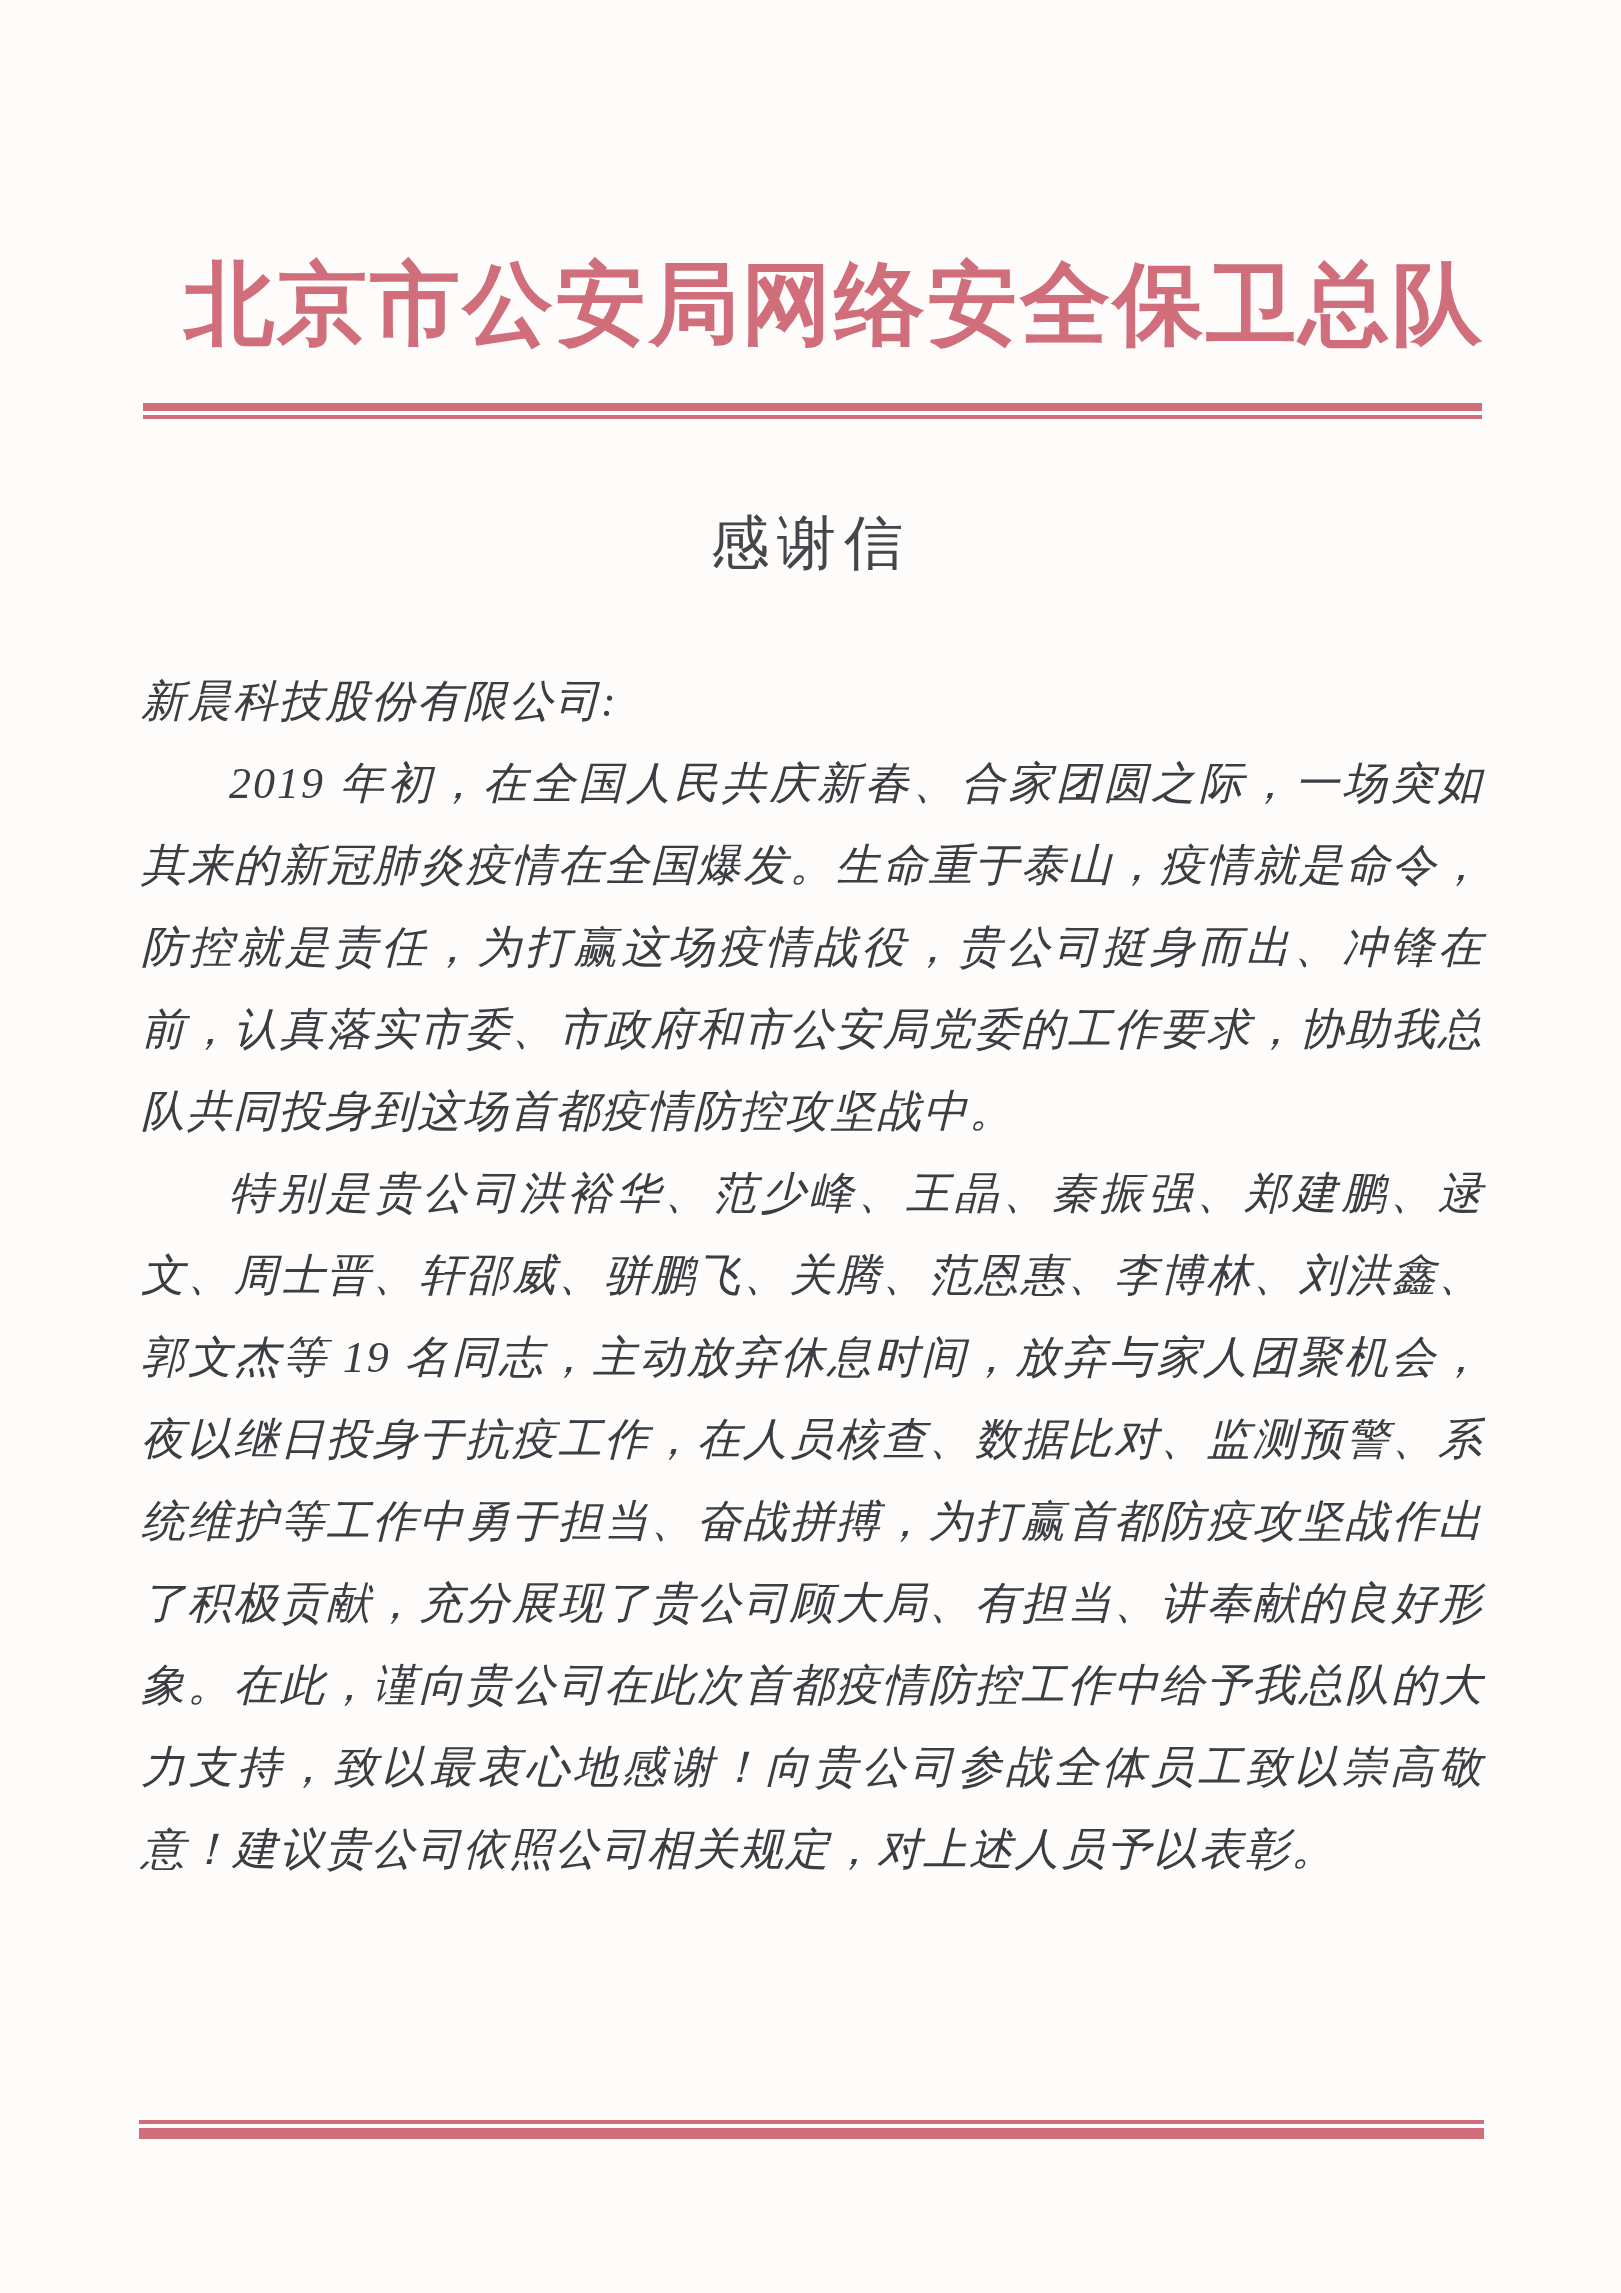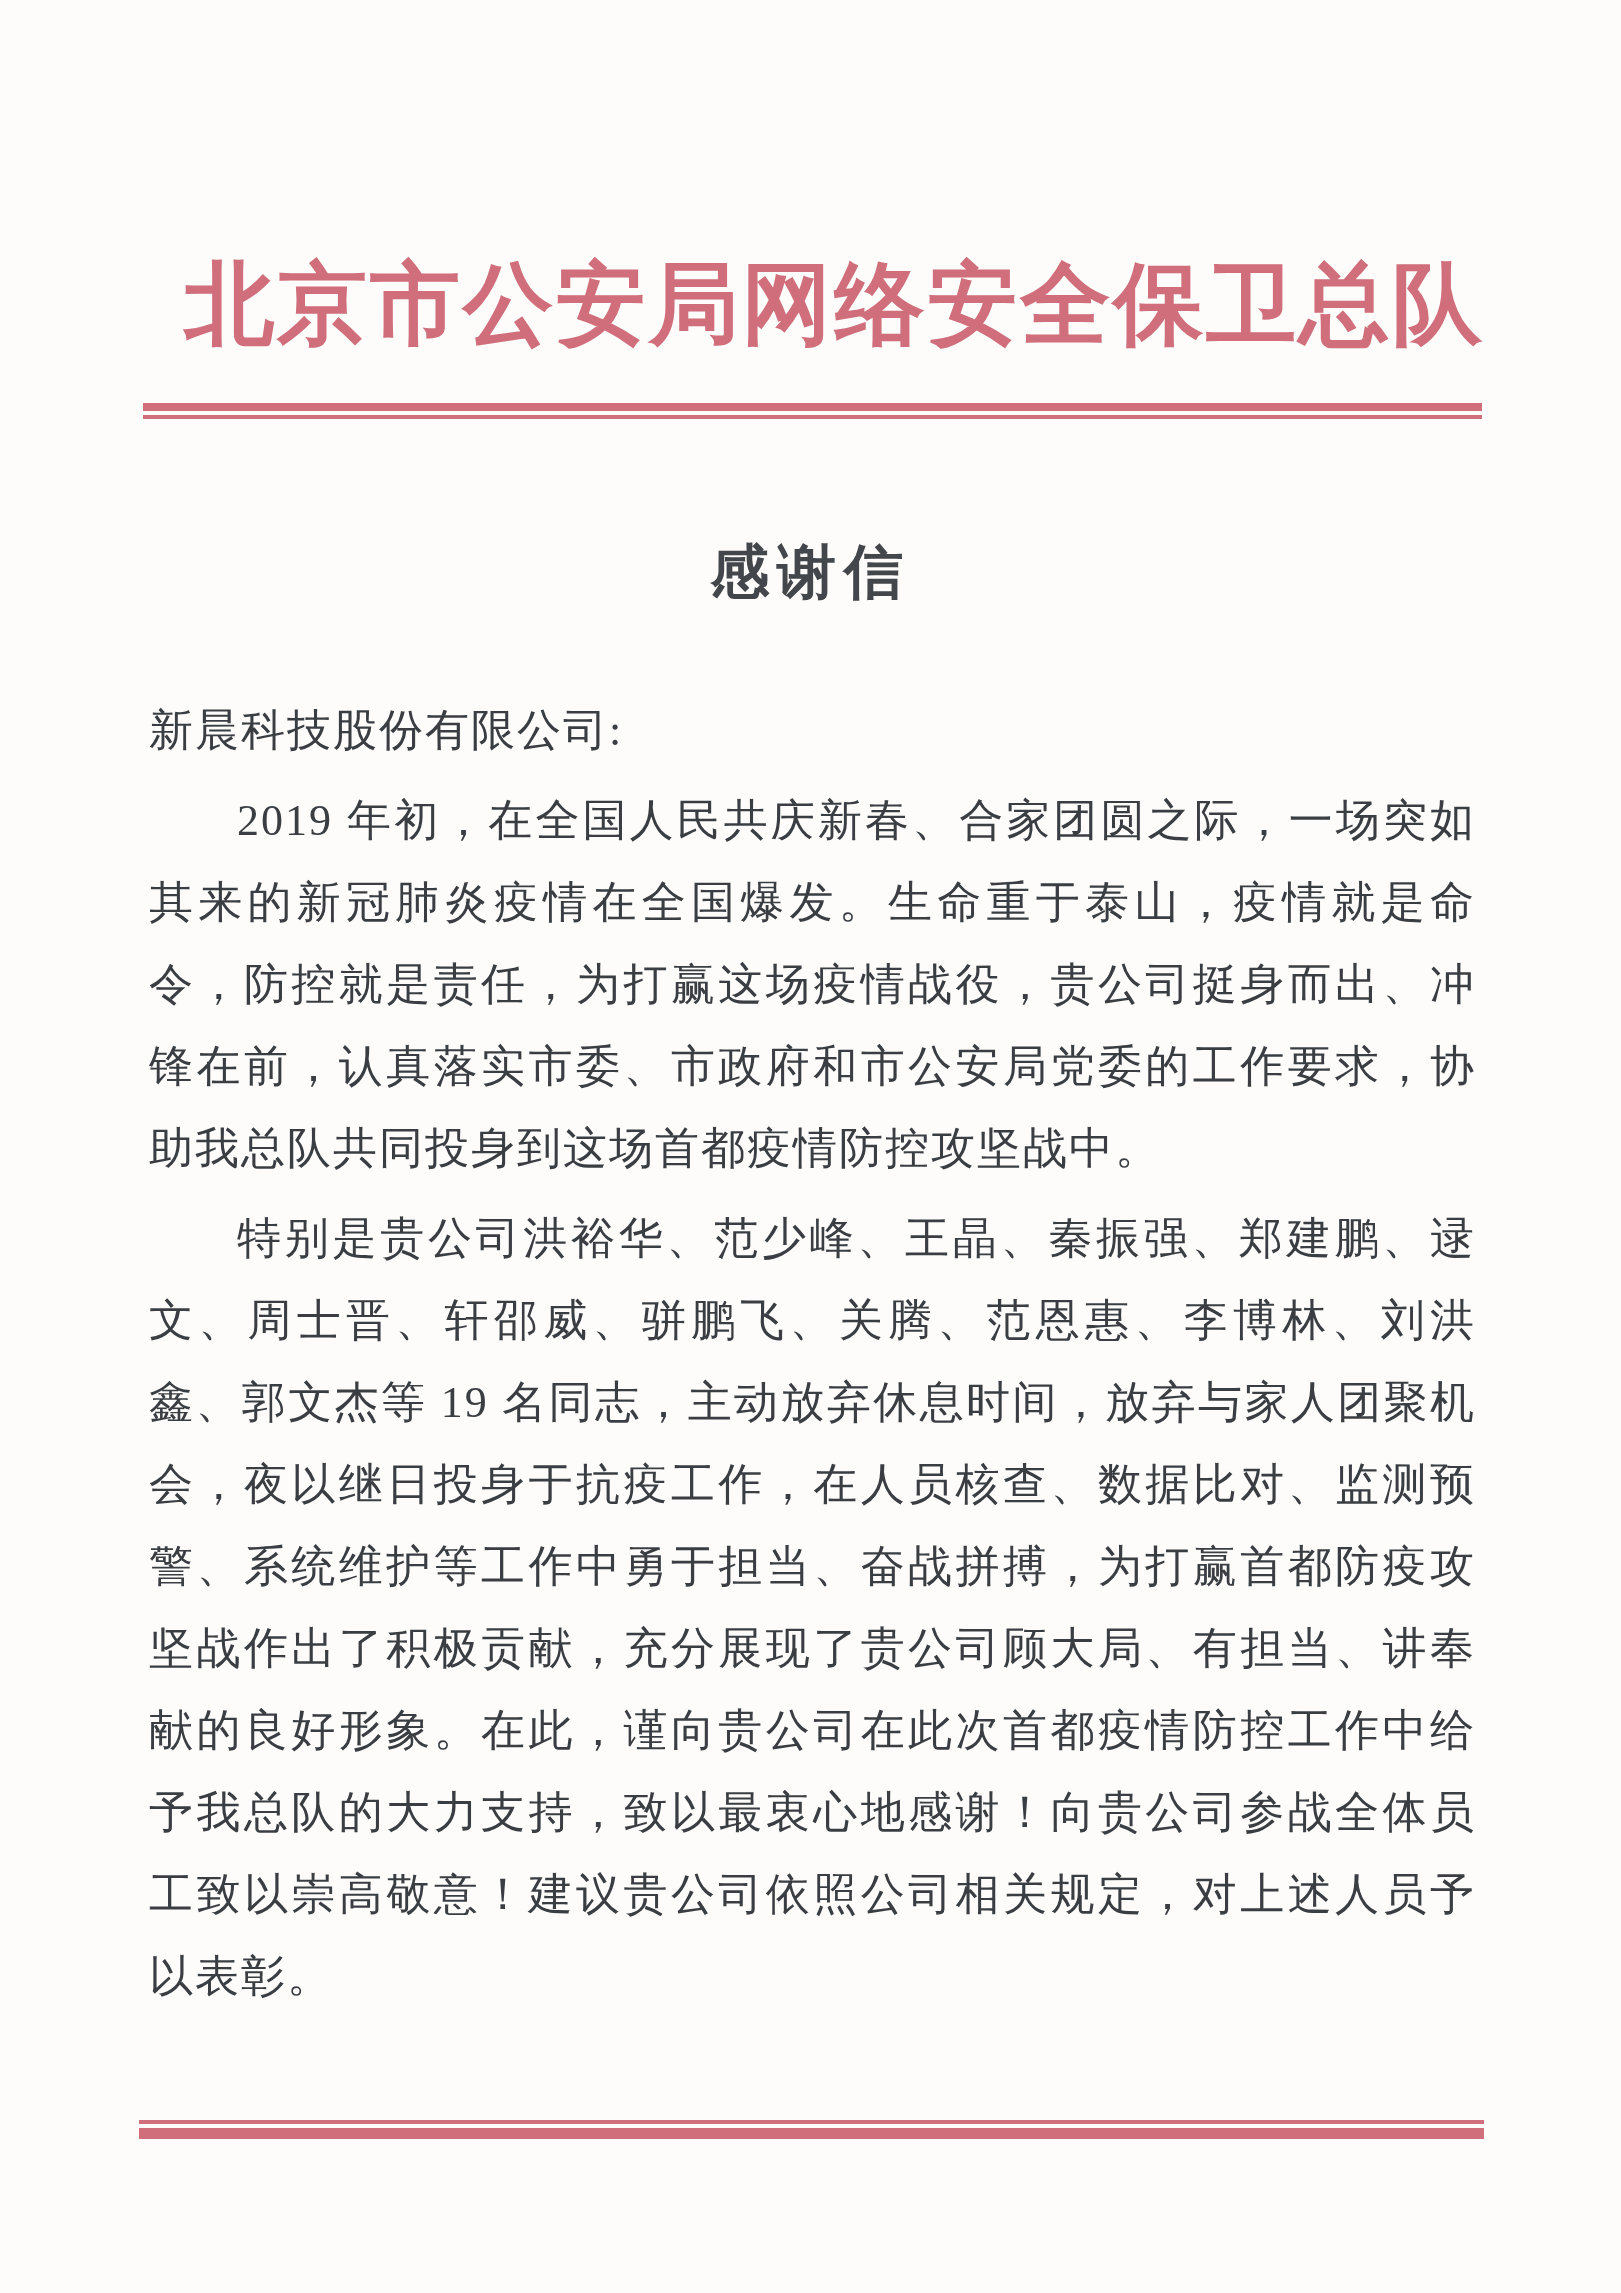--- a/index.html
+++ b/index.html
@@ -46,40 +46,41 @@
   .separator-bottom {
     position: absolute;
     left: 139px;
     right: 137px;
     top: 2120px;
     margin: 0;
   }
   .separator-bottom .bar-thick { height: 10.8px; }
   
   .letter-title {
-    margin: 118px 0 0 0;
+    margin: 89px 0 0 0;
     text-align: center;
     font-size: 59px;
     line-height: 71px;
-    font-weight: 700;
+    font-weight: 400;
     letter-spacing: 7.8px;
     color: var(--heading, #43474c);
   }
   
   .letter-body {
     margin: 82px 137px 0 141px;
     font-size: 44px;
     line-height: 82px;
     letter-spacing: 2px;
     color: var(--body, #3a3e43);
     text-align: justify;
   }
   .letter-body p {
-    margin: 8px;
+    margin: 0;
     padding: 0;
+    font-style: italic;
   }
   .paragraph {
     text-indent: 2em;
   }
 </style>
 </head>
 <body>
 
 <div class="page" style="--accent: #d06e7b; --heading: #43474c; --body: #3a3e43; --paper: #fdfcfa;">
 

